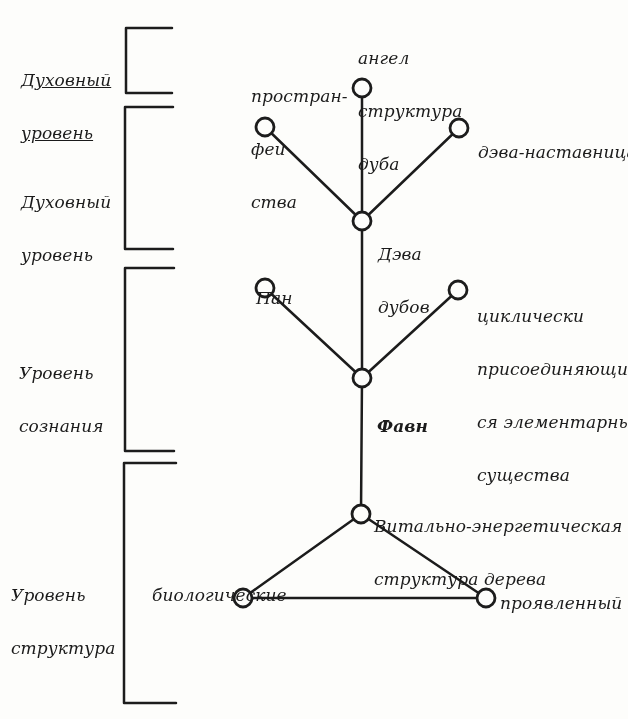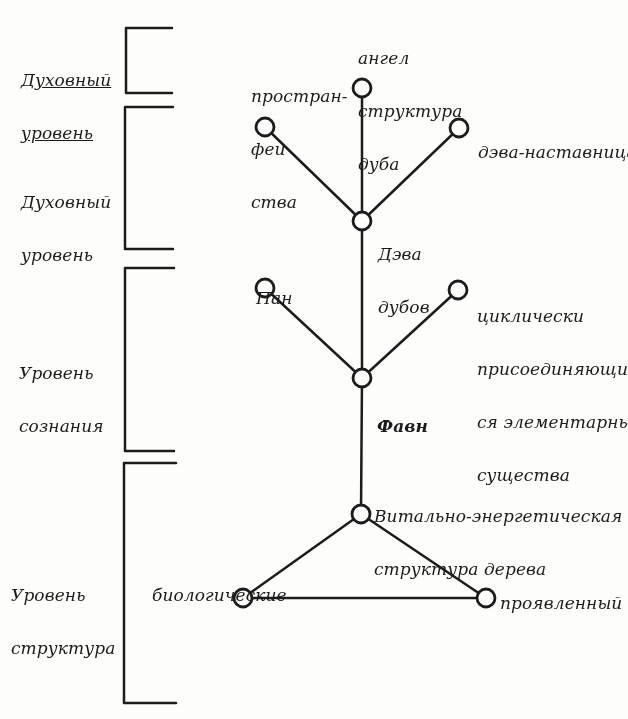--- a/index.html
+++ b/index.html
@@ -69,17 +69,17 @@
       <div class="diagram-label" style="left: 21px; top: 160px;"><div>Духовный</div><div>уровень</div></div>
       <div class="diagram-label" style="left: 19px; top: 331px;"><div>Уровень</div><div>сознания</div></div>
       <div class="diagram-label" style="left: 11px; top: 553px;"><div>Уровень</div><div>структура</div></div>
       <div class="diagram-label" style="left: 358px; top: 16px;"><div>ангел</div><div>структура</div><div>дуба</div></div>
       <div class="diagram-label" style="left: 251px; top: 54px;"><div>простран-</div><div>феи</div><div>ства</div></div>
       <div class="diagram-label" style="left: 478px; top: 110px;"><div>дэва-наставница</div></div>
       <div class="diagram-label" style="left: 378px; top: 212px;"><div>Дэва</div><div>дубов</div></div>
       <div class="diagram-label" style="left: 256px; top: 256px;"><div>Пан</div></div>
       <div class="diagram-label" style="left: 477px; top: 274px;"><div>циклически</div><div>присоединяющие-</div><div>ся элементарные</div><div>существа</div></div>
       <div class="diagram-label" style="left: 377px; top: 384px; font-weight: bold;"><div>Фавн</div></div>
-      <div class="diagram-label" style="left: 374px; top: 474px;"><div>Витально-энергетическая</div><div>структура дерева</div></div>
+      <div class="diagram-label" style="left: 374px; top: 484px;"><div>Витально-энергетическая</div><div>структура дерева</div></div>
       <div class="diagram-label" style="left: 152px; top: 553px;"><div>биологические</div></div>
       <div class="diagram-label" style="left: 500px; top: 561px;"><div>проявленный</div></div>
     </div>
 </div>
 
 </body></html>

